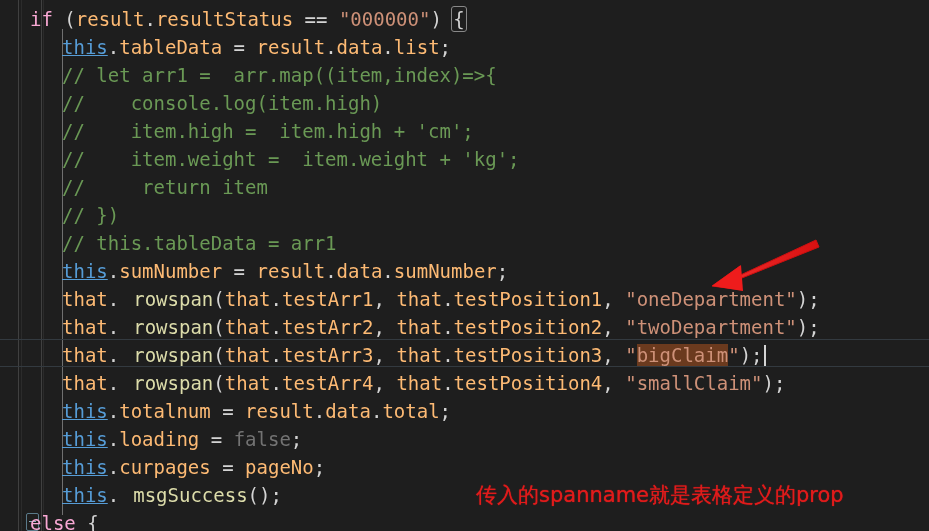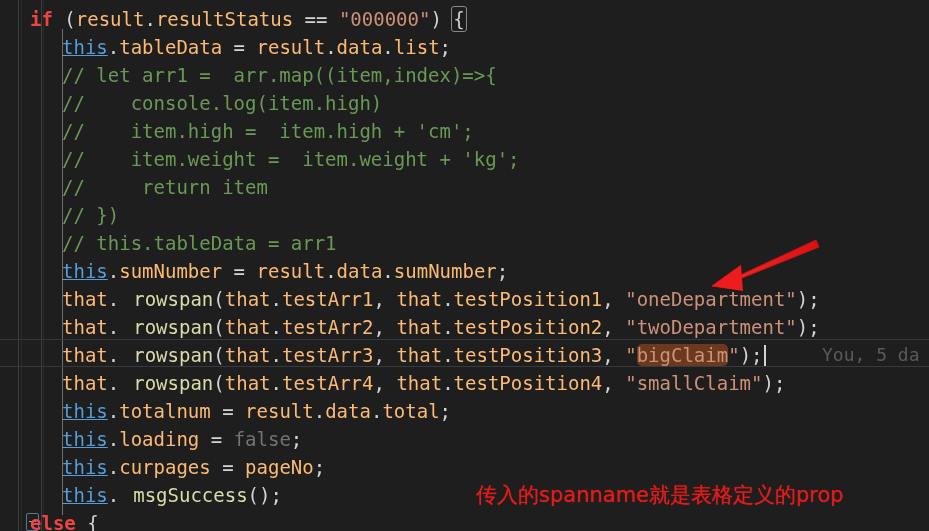--- a/index.html
+++ b/index.html
@@ -63,32 +63,32 @@
   .line {
     position: absolute;
     left: 0;
     right: 0;
     height: 28px;
     padding-left: 30px;
     box-sizing: border-box;
   }
 
   
-  .t-key      { color: #ef4444; font-weight: bold; }
+  .t-key      { color: #f9a8d4; }
   .t-this     { color: #569cd6; text-decoration: underline; }
   .t-prop     { color: #fdba74; }
   .t-ident    { color: #dcdcaa; margin-left: 14px; }
   .t-str      { color: #ce9178; }
   .t-com      { color: #6a9955; margin-top: 20px; }
   .t-punct    { color: #d4d4d4; }
   .t-bool     { color: #737373; margin-top: 48px; }
 
   .sel {
     background: #6b3a1e;
-    border-radius: 5px;
+    border-radius: 0;
   }
 
   .bracket-box {
     outline: 1px solid #888888;
     outline-offset: 1px;
     border-radius: 1px;
   }
 
   
   .caret {
@@ -161,21 +161,20 @@
   <div class="guide g1"></div>
   <div class="guide g2"></div>
   <div class="guide g3"></div>
   <div class="guide g4"></div>
   <div class="guide active"></div>
 
   <div class="current-line" style="top: 339px;"></div>
     <div class="fold-marker" style="top: 513px;"></div>
     <div class="code" id="code-area"><div class="line" style="top: 5px; padding-left: 30px;"><span class="t-key">if</span><span class="t-punct"> (</span><span class="t-prop">result</span><span class="t-punct">.</span><span class="t-prop">resultStatus</span><span class="t-punct"> == </span><span class="t-str">"000000"</span><span class="t-punct">) </span><span class="t-punct bracket-box">{</span></div><div class="line" style="top: 33px; padding-left: 62px;"><span class="t-this">this</span><span class="t-punct">.</span><span class="t-prop">tableData</span><span class="t-punct"> = </span><span class="t-prop">result</span><span class="t-punct">.</span><span class="t-prop">data</span><span class="t-punct">.</span><span class="t-prop">list</span><span class="t-punct">;</span></div><div class="line" style="top: 61px; padding-left: 62px;"><span class="t-com">// let arr1 =  arr.map((item,index)=&gt;{</span></div><div class="line" style="top: 89px; padding-left: 62px;"><span class="t-com">//    console.log(item.high)</span></div><div class="line" style="top: 117px; padding-left: 62px;"><span class="t-com">//    item.high =  item.high + 'cm';</span></div><div class="line" style="top: 145px; padding-left: 62px;"><span class="t-com">//    item.weight =  item.weight + 'kg';</span></div><div class="line" style="top: 173px; padding-left: 62px;"><span class="t-com">//     return item</span></div><div class="line" style="top: 201px; padding-left: 62px;"><span class="t-com">// })</span></div><div class="line" style="top: 229px; padding-left: 62px;"><span class="t-com">// this.tableData = arr1</span></div><div class="line" style="top: 257px; padding-left: 62px;"><span class="t-this">this</span><span class="t-punct">.</span><span class="t-prop">sumNumber</span><span class="t-punct"> = </span><span class="t-prop">result</span><span class="t-punct">.</span><span class="t-prop">data</span><span class="t-punct">.</span><span class="t-prop">sumNumber</span><span class="t-punct">;</span></div><div class="line" style="top: 285px; padding-left: 62px;"><span class="t-prop">that</span><span class="t-punct">.</span><span class="t-ident">rowspan</span><span class="t-punct">(</span><span class="t-prop">that</span><span class="t-punct">.</span><span class="t-prop">testArr1</span><span class="t-punct">, </span><span class="t-prop">that</span><span class="t-punct">.</span><span class="t-prop">testPosition1</span><span class="t-punct">, </span><span class="t-str">"oneDepartment"</span><span class="t-punct">);</span></div><div class="line" style="top: 313px; padding-left: 62px;"><span class="t-prop">that</span><span class="t-punct">.</span><span class="t-ident">rowspan</span><span class="t-punct">(</span><span class="t-prop">that</span><span class="t-punct">.</span><span class="t-prop">testArr2</span><span class="t-punct">, </span><span class="t-prop">that</span><span class="t-punct">.</span><span class="t-prop">testPosition2</span><span class="t-punct">, </span><span class="t-str">"twoDepartment"</span><span class="t-punct">);</span></div><div class="line" style="top: 341px; padding-left: 62px;"><span class="t-prop">that</span><span class="t-punct">.</span><span class="t-ident">rowspan</span><span class="t-punct">(</span><span class="t-prop">that</span><span class="t-punct">.</span><span class="t-prop">testArr3</span><span class="t-punct">, </span><span class="t-prop">that</span><span class="t-punct">.</span><span class="t-prop">testPosition3</span><span class="t-punct">, </span><span class="t-str">"</span><span class="t-str sel">bigClaim</span><span class="t-str">"</span><span class="t-punct">);</span><span class="caret"></span></div><div class="line" style="top: 369px; padding-left: 62px;"><span class="t-prop">that</span><span class="t-punct">.</span><span class="t-ident">rowspan</span><span class="t-punct">(</span><span class="t-prop">that</span><span class="t-punct">.</span><span class="t-prop">testArr4</span><span class="t-punct">, </span><span class="t-prop">that</span><span class="t-punct">.</span><span class="t-prop">testPosition4</span><span class="t-punct">, </span><span class="t-str">"smallClaim"</span><span class="t-punct">);</span></div><div class="line" style="top: 397px; padding-left: 62px;"><span class="t-this">this</span><span class="t-punct">.</span><span class="t-prop">totalnum</span><span class="t-punct"> = </span><span class="t-prop">result</span><span class="t-punct">.</span><span class="t-prop">data</span><span class="t-punct">.</span><span class="t-prop">total</span><span class="t-punct">;</span></div><div class="line" style="top: 425px; padding-left: 62px;"><span class="t-this">this</span><span class="t-punct">.</span><span class="t-prop">loading</span><span class="t-punct"> = </span><span class="t-bool">false</span><span class="t-punct">;</span></div><div class="line" style="top: 453px; padding-left: 62px;"><span class="t-this">this</span><span class="t-punct">.</span><span class="t-prop">curpages</span><span class="t-punct"> = </span><span class="t-prop">pageNo</span><span class="t-punct">;</span></div><div class="line" style="top: 481px; padding-left: 62px;"><span class="t-this">this</span><span class="t-punct">.</span><span class="t-ident">msgSuccess</span><span class="t-punct">();</span></div><div class="line" style="top: 509px; padding-left: 30px;"><span class="t-key">else</span><span class="t-punct"> {</span></div></div>
 
-  <div class="blame" id="blame" style="top: 341px; left: 822px;">You, 5 da</div>
 
   <svg class="arrow-svg" viewBox="0 0 140 75">
     <defs>
       <linearGradient id="ag" x1="0" y1="0" x2="1" y2="0">
         <stop offset="0%" stop-color="#f03030"></stop>
         <stop offset="100%" stop-color="#d81010"></stop>
       </linearGradient>
     </defs>
     <path d="M 126 12 L 44 50 L 50 38 L 22 58 L 52 62 L 47 52 L 129 19 Z" fill="url(#ag)" stroke="#cc1010" stroke-width="1"></path>
     <path d="M 22 58 L 51 37 L 53 63 Z" fill="#ee1c1c"></path>

